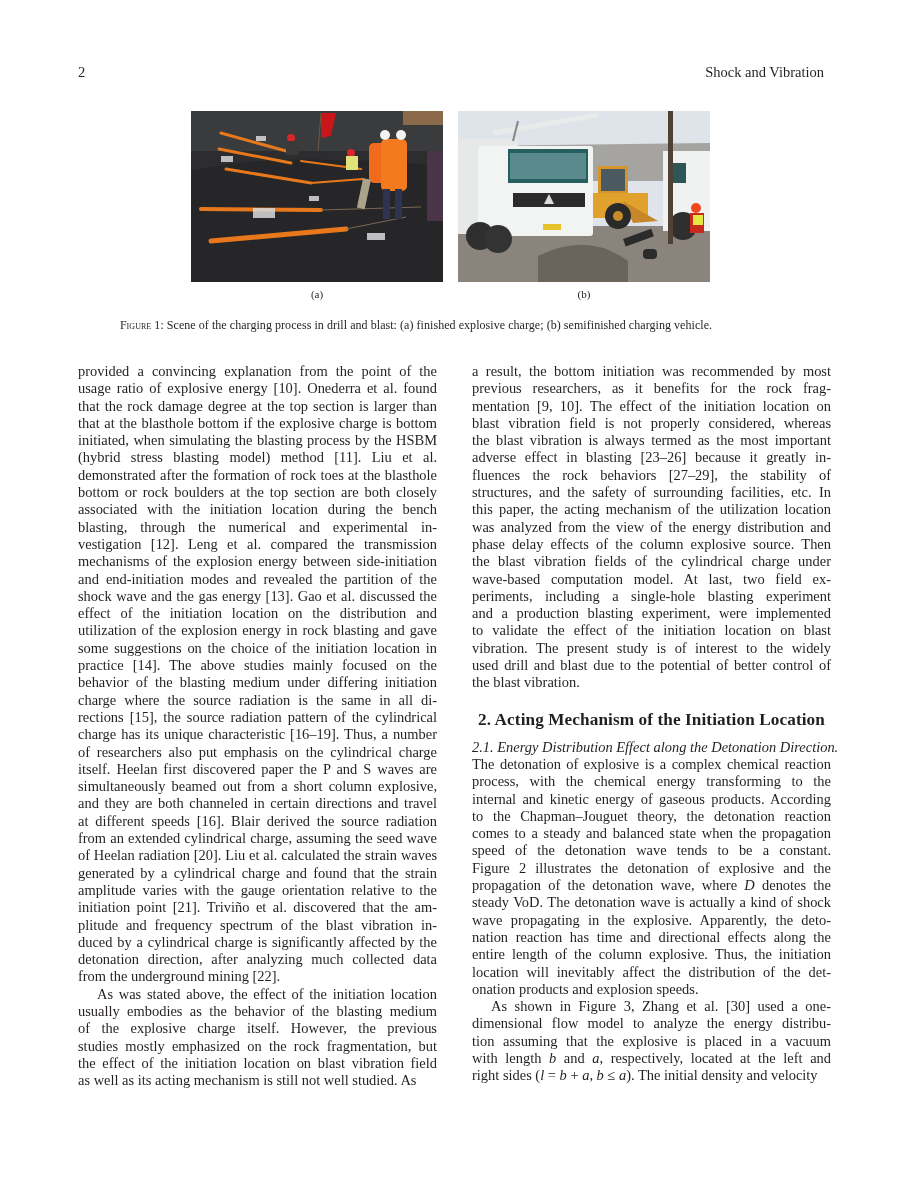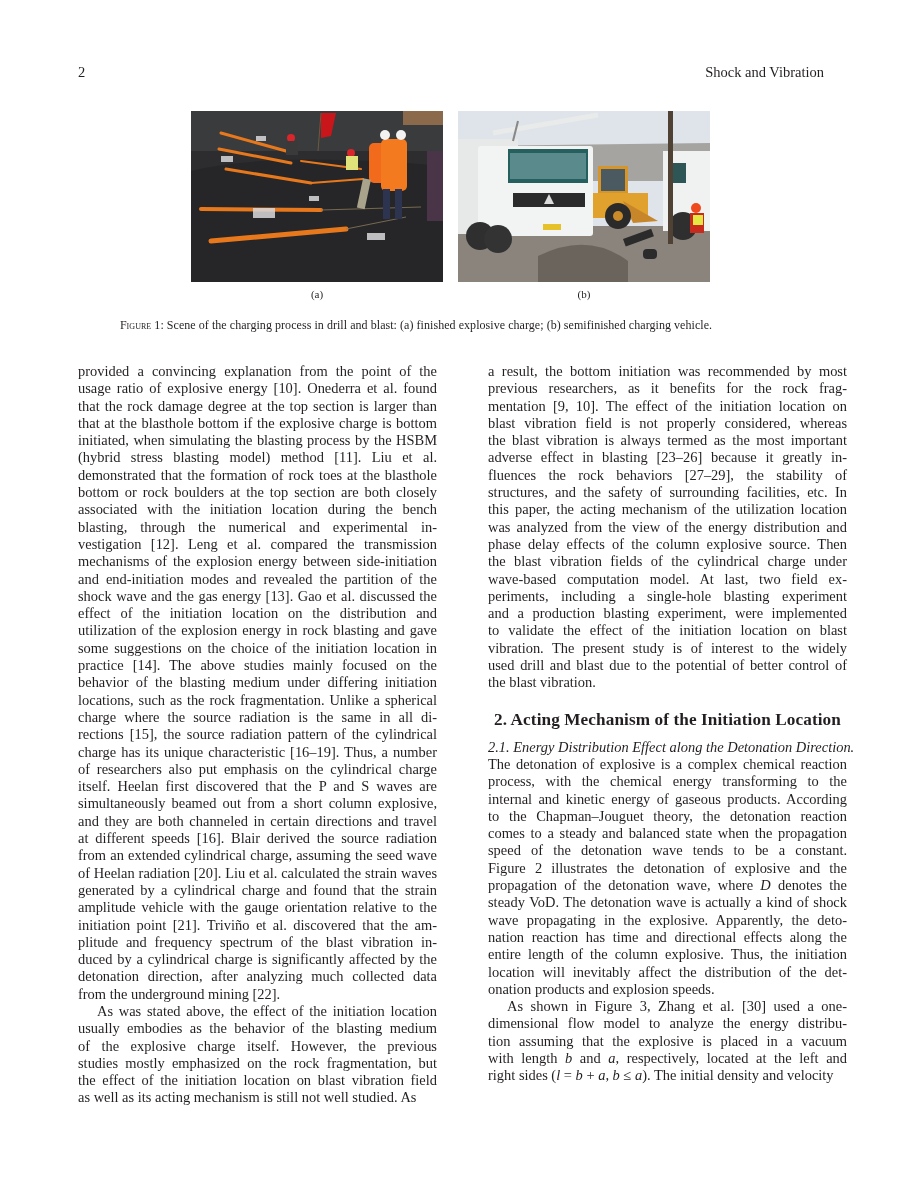--- a/index.html
+++ b/index.html
@@ -17,21 +17,21 @@
   .sublabel { position: absolute; top: 288px; font-size: 11px; width: 40px; text-align: center; }
   #sub-a { left: 297px; }
   #sub-b { left: 564px; }
 
   #caption { position: absolute; top: 317px; left: 0; width: 832px; text-align: center;
              font-size: 12px; line-height: 16px; letter-spacing: 0.05px; }
   .smallcaps { font-variant: small-caps; }
 
   .col { position: absolute; top: 363px; width: 359px; font-size: 14.45px; }
   #col-left { left: 78px; }
-  #col-right { left: 488px; }
+  #col-right { left: 472px; }
   .line { display: block; height: 17.3px; line-height: 17.3px; white-space: nowrap;
           text-align: justify; text-align-last: justify; overflow: visible; }
   .line.last { text-align-last: left; }
   .line.indent { padding-left: 19px; }
   .gap { display: block; }
   .section-heading { display: block; font-weight: bold; font-size: 17.2px; height: 22px;
                      line-height: 22px; white-space: nowrap; letter-spacing: 0.1px; text-align: center; }
   .it { font-style: italic; }
 </style>
 </head>
@@ -138,46 +138,45 @@
 </div>
 
 <div id="col-left" class="col">
   <div id="lp1">
       <span class="line">provided a convincing explanation from the point of the</span>
       <span class="line">usage ratio of explosive energy [10]. Onederra et al. found</span>
       <span class="line">that the rock damage degree at the top section is larger than</span>
       <span class="line">that at the blasthole bottom if the explosive charge is bottom</span>
       <span class="line">initiated, when simulating the blasting process by the HSBM</span>
       <span class="line">(hybrid stress blasting model) method [11]. Liu et al.</span>
-      <span class="line">demonstrated that the formation of rock toes at the blasthole</span>
+      <span class="line">demonstrated after the formation of rock toes at the blasthole</span>
       <span class="line">bottom or rock boulders at the top section are both closely</span>
       <span class="line">associated with the initiation location during the bench</span>
       <span class="line">blasting, through the numerical and experimental in-</span>
       <span class="line">vestigation [12]. Leng et al. compared the transmission</span>
       <span class="line">mechanisms of the explosion energy between side-initiation</span>
       <span class="line">and end-initiation modes and revealed the partition of the</span>
       <span class="line">shock wave and the gas energy [13]. Gao et al. discussed the</span>
       <span class="line">effect of the initiation location on the distribution and</span>
       <span class="line">utilization of the explosion energy in rock blasting and gave</span>
       <span class="line">some suggestions on the choice of the initiation location in</span>
       <span class="line">practice [14]. The above studies mainly focused on the</span>
       <span class="line">behavior of the blasting medium under differing initiation</span>
-      <span class="line">locations, such as the rock fragmentation. Unlike a spherical</span>
       <span class="line">charge where the source radiation is the same in all di-</span>
       <span class="line">rections [15], the source radiation pattern of the cylindrical</span>
       <span class="line">charge has its unique characteristic [16–19]. Thus, a number</span>
       <span class="line">of researchers also put emphasis on the cylindrical charge</span>
-      <span class="line">itself. Heelan first discovered that the P and S waves are</span>
+      <span class="line">itself. Heelan first discovered paper the P and S waves are</span>
       <span class="line">simultaneously beamed out from a short column explosive,</span>
       <span class="line">and they are both channeled in certain directions and travel</span>
       <span class="line">at different speeds [16]. Blair derived the source radiation</span>
       <span class="line">from an extended cylindrical charge, assuming the seed wave</span>
       <span class="line">of Heelan radiation [20]. Liu et al. calculated the strain waves</span>
       <span class="line">generated by a cylindrical charge and found that the strain</span>
-      <span class="line">amplitude vehicle with the gauge orientation relative to the</span>
+      <span class="line">amplitude varies with the gauge orientation relative to the</span>
       <span class="line">initiation point [21]. Triviño et al. discovered that the am-</span>
       <span class="line">plitude and frequency spectrum of the blast vibration in-</span>
       <span class="line">duced by a cylindrical charge is significantly affected by the</span>
       <span class="line">detonation direction, after analyzing much collected data</span>
       <span class="line last">from the underground mining [22].</span>
     </div>
   <div id="lp2">
       <span class="line indent">As was stated above, the effect of the initiation location</span>
       <span class="line">usually embodies as the behavior of the blasting medium</span>
       <span class="line">of the explosive charge itself. However, the previous</span>

